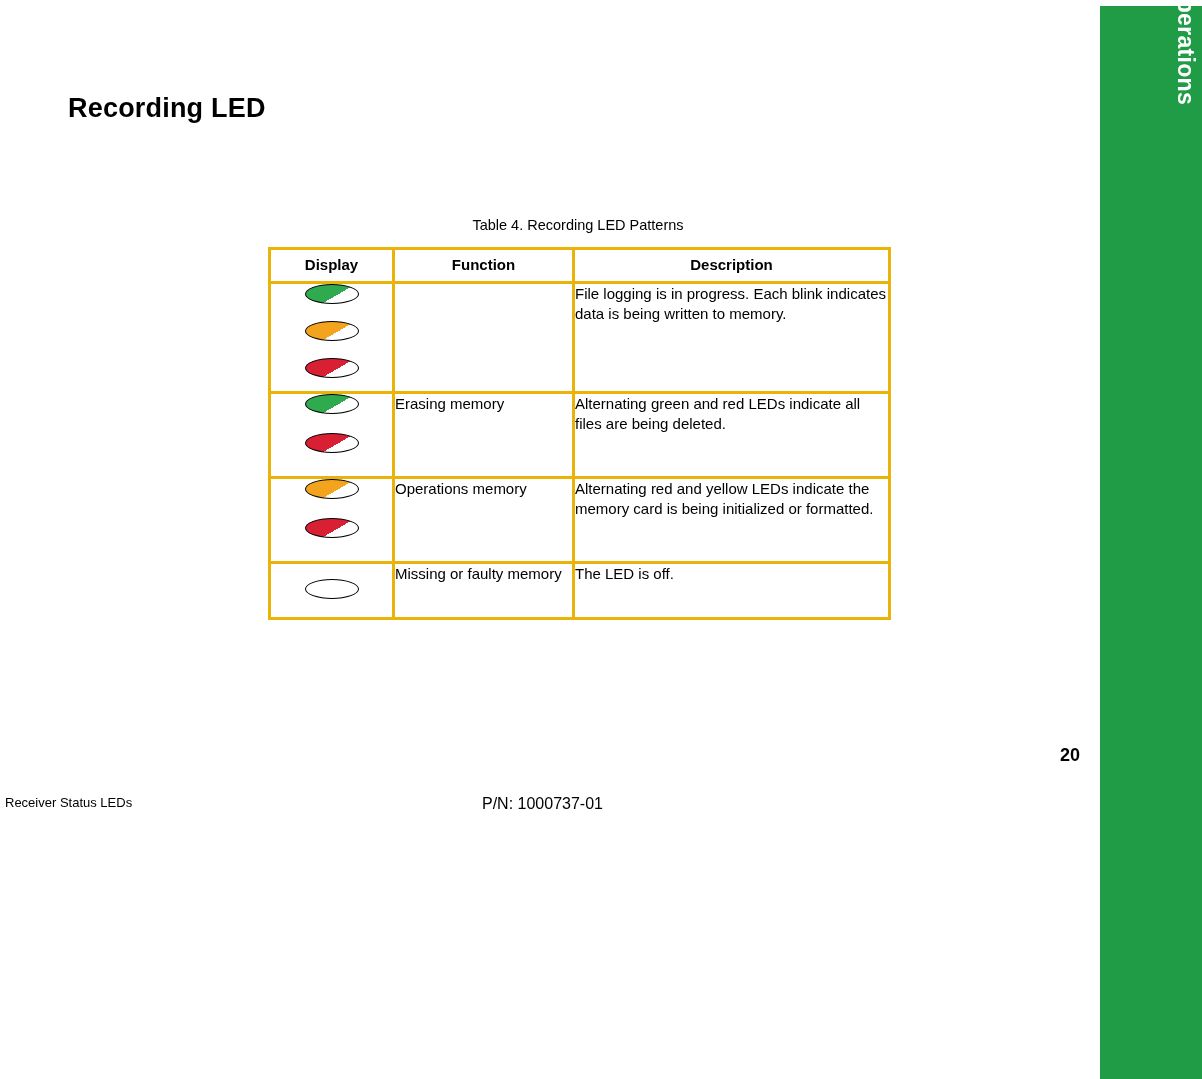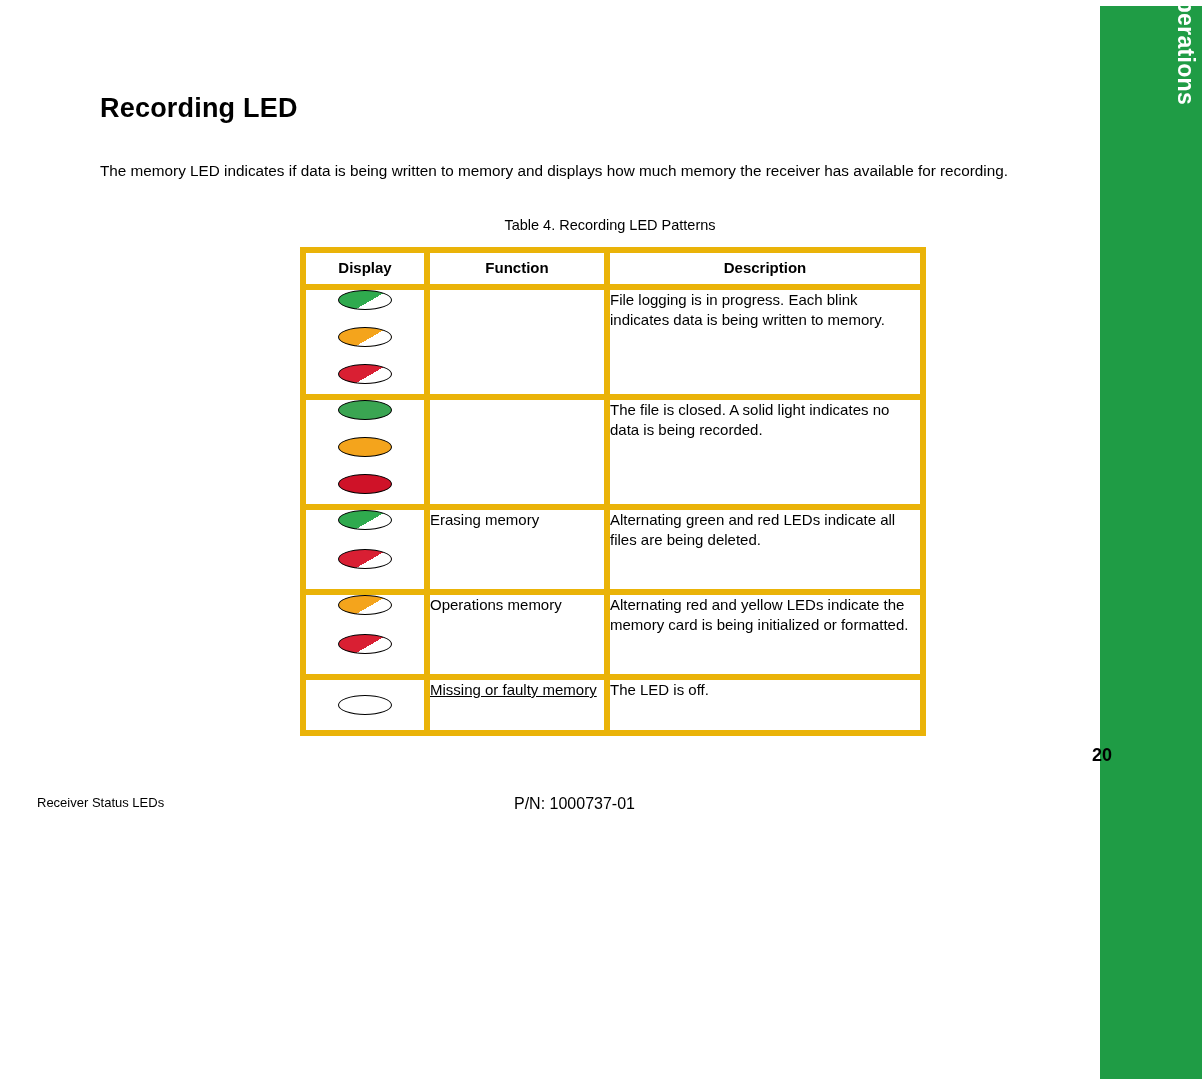--- a/index.html
+++ b/index.html
@@ -43,21 +43,20 @@
     font-weight: bold;
     letter-spacing: 0.3px;
   }
 
   .page {
     position: absolute;
     left: 0;
     top: 0;
     width: 1100px;
     height: 1079px;
-    margin-left: 32px;
   }
 
   h1.title {
     position: absolute;
     left: 68px;
     top: 93px;
     margin: 0;
     font-size: 27px;
     font-weight: bold;
     letter-spacing: 0.2px;
@@ -86,21 +85,21 @@
   table.led-table {
     position: absolute;
     left: 268px;
     top: 247px;
     width: 620px;
     border-collapse: collapse;
     table-layout: fixed;
   }
   table.led-table th,
   table.led-table td {
-    border: 6px solid #eab308;
+    border: 3px solid #eab308;
     vertical-align: top;
     padding: 0;
   }
   table.led-table th {
     text-align: center;
     font-size: 15px;
     font-weight: bold;
     padding: 6px 0 8px 0;
   }
   .col-display { width: 124px; }
@@ -111,21 +110,21 @@
     text-align: center;
     vertical-align: top;
     padding: 9px 0 9px 0;
   }
   td.function-cell {
     font-size: 15px;
     line-height: 20px;
     padding: 8px 8px 8px 9px;
     vertical-align: middle;
   }
-  td.function-cell.topalign { vertical-align: top; text-decoration: underline; }
+  td.function-cell.topalign { vertical-align: top; }
   td.desc-cell {
     font-size: 15px;
     line-height: 20px;
     padding: 8px 9px 8px 9px;
     vertical-align: top;
   }
 
   
   .led-stack { display: flex; flex-direction: column; align-items: center; }
   .led {
@@ -177,21 +176,20 @@
 
 <div class="side-band">
   <div class="side-band-notch"></div>
   <div class="side-band-text">Display Panel Operations</div>
 </div>
 
 <div class="page">
 
   <h1 class="title">Recording LED</h1>
 
-  <p class="intro">The memory LED indicates if data is being written to memory and displays how much memory the receiver has available for recording.</p>
 
   <div class="table-caption">Table 4. Recording LED Patterns</div>
 
   <table class="led-table">
     <colgroup>
       <col class="col-display">
       <col class="col-function">
       <col class="col-desc">
     </colgroup>
     <thead>
@@ -207,31 +205,20 @@
           <div class="led-stack">
             <div class="led blink-green gap-blink"></div>
             <div class="led blink-yellow gap-blink"></div>
             <div class="led blink-red"></div>
           </div>
         </td>
         <td class="function-cell topalign"></td>
         <td class="desc-cell">File logging is in progress. Each blink indicates data is being written to memory.</td>
       </tr>
 
-      <tr style="height:110px;">
-        <td class="display-cell">
-          <div class="led-stack">
-            <div class="led solid-green gap-solid"></div>
-            <div class="led solid-yellow gap-solid"></div>
-            <div class="led solid-red"></div>
-          </div>
-        </td>
-        <td class="function-cell topalign"></td>
-        <td class="desc-cell">The file is closed. A solid light indicates no data is being recorded.</td>
-      </tr>
 
       <tr style="height:85px;">
         <td class="display-cell">
           <div class="led-stack">
             <div class="led blink-green gap-two"></div>
             <div class="led blink-red"></div>
           </div>
         </td>
         <td class="function-cell">Erasing memory</td>
         <td class="desc-cell">Alternating green and red LEDs indicate all files are being deleted.</td>

